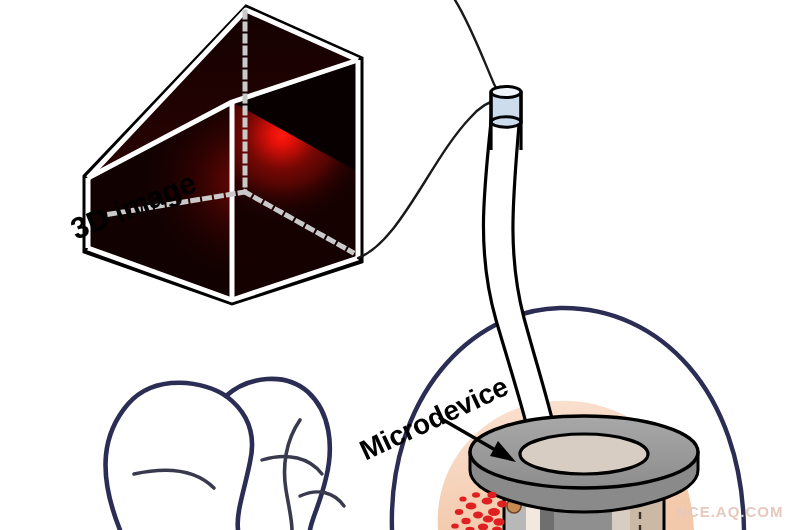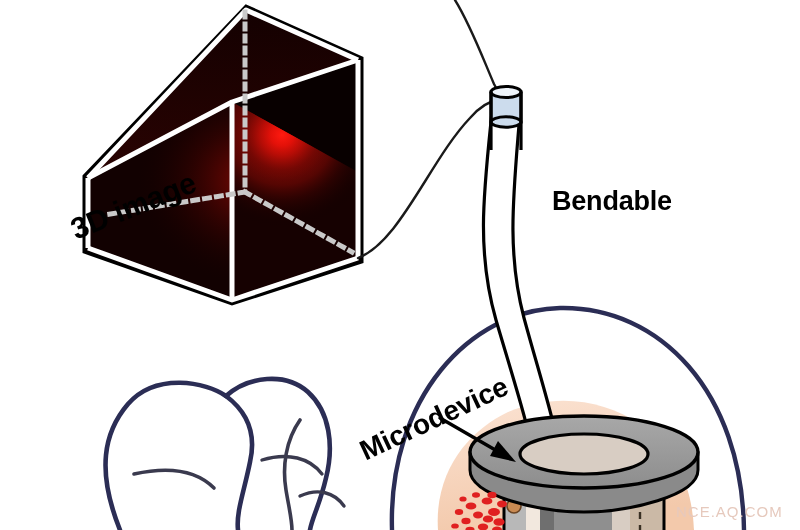--- a/index.html
+++ b/index.html
@@ -34,21 +34,21 @@
     font-size:28px;
     transform:rotate(-25deg);
     transform-origin:left top;
   }
   #watermark{
     position:absolute;
     left:676px;top:503px;
     font-size:15px;
     color:#e6c9bd;
     letter-spacing:1px;
-    font-weight:normal;
+    font-weight:bold;
     pointer-events:none;
   }
 </style>
 </head>
 <body>
 
 <svg id="scene" viewBox="0 0 800 530" width="800" height="530">
   <defs>
     <radialGradient id="redGlow" cx="0.5" cy="0.5" r="0.5">
       <stop offset="0%" stop-color="#ff1a10" stop-opacity="1"></stop>
@@ -216,18 +216,17 @@
       <line x1="440" y1="418" x2="504" y2="455" stroke="#000000" stroke-width="3.4" stroke-linecap="round"></line>
       <polygon points="516,462 490,456 498,441" fill="#000000"></polygon>
     </g>
 
   </g>
 </svg>
 
 <div class="lbl" id="label-3d-image">3D image</div>
 
 <div class="lbl" id="label-bendable">
-  <div>Bendable</div>
 </div>
 
 <div class="lbl" id="label-microdevice">Microdevice</div>
 
 <div id="watermark">NCE.AQ.COM</div>
 
 </body></html>

